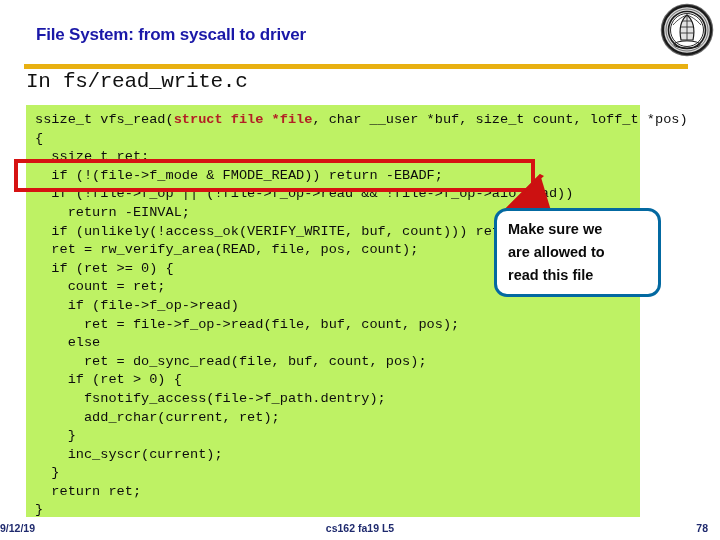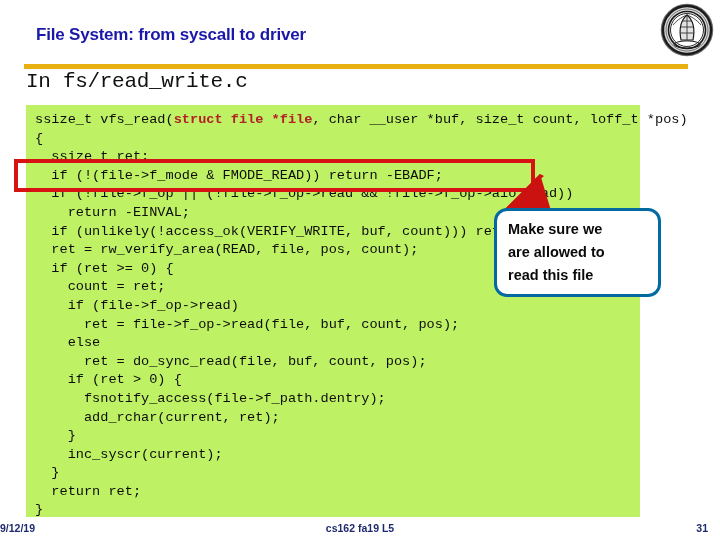--- a/index.html
+++ b/index.html
@@ -201,13 +201,13 @@
 </svg>
 
 <div id="callout-box">
   <div id="callout-text">Make sure we
 are allowed to
 read this file</div>
 </div>
 
 <div class="footer-text" id="footer-date">9/12/19</div>
 <div class="footer-text" id="footer-center">cs162 fa19 L5</div>
-<div class="footer-text" id="footer-page">31</div>
+<div class="footer-text" id="footer-page">78</div>
 
 </body></html>

